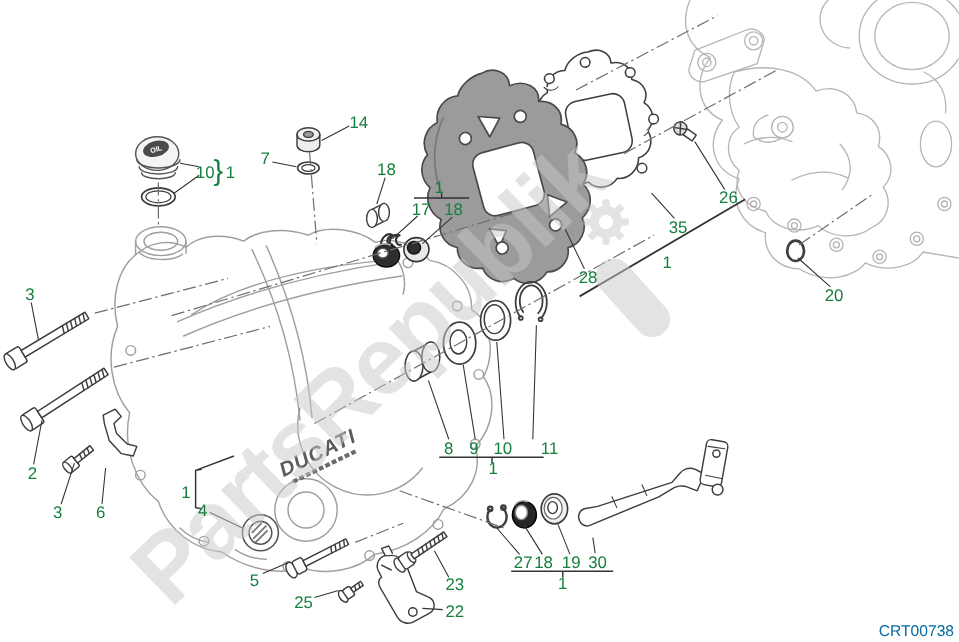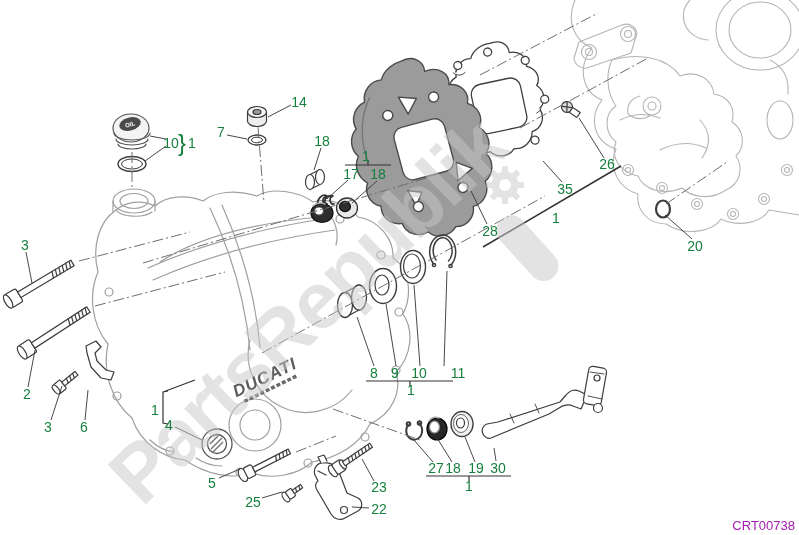--- a/index.html
+++ b/index.html
@@ -2,21 +2,21 @@
 <html><head>
 <meta charset="utf-8">
 <style>
   html,body{margin:0;padding:0;background:#fff;}
   .stage{position:relative;width:799px;height:535px;background:#ffffff;overflow:hidden;
          font-family:"Liberation Sans", sans-serif;}
   .stage svg{position:absolute;left:0;top:0;}
   .co{position:absolute;transform:translate(-50%,-50%);font-size:14px;color:#15803d;
       font-family:"Liberation Sans",sans-serif;white-space:nowrap;line-height:1;}
   .co.brace{font-size:24px;font-weight:300;}
-  .code{position:absolute;right:4px;bottom:2px;font-size:13px;color:#a21caf;
+  .code{position:absolute;right:4px;bottom:2px;font-size:13px;color:#0369a1;
         font-family:"Liberation Sans",sans-serif;}
 </style>
 </head>
 <body>
 
 <div class="stage">
 <svg width="799" height="535" viewBox="0 0 799 535">
 
   <g stroke="#b5b5b5" stroke-width="1.1" fill="none" stroke-linejoin="round" stroke-linecap="round">
     <path d="M575,0 C566,22 574,40 592,48 C577,67 582,92 602,100 C588,118 594,142 616,149 C608,168 618,188 638,194 C636,210 648,224 666,224 C688,238 714,230 721,219 C740,228 762,222 769,210 L799,215"></path>

